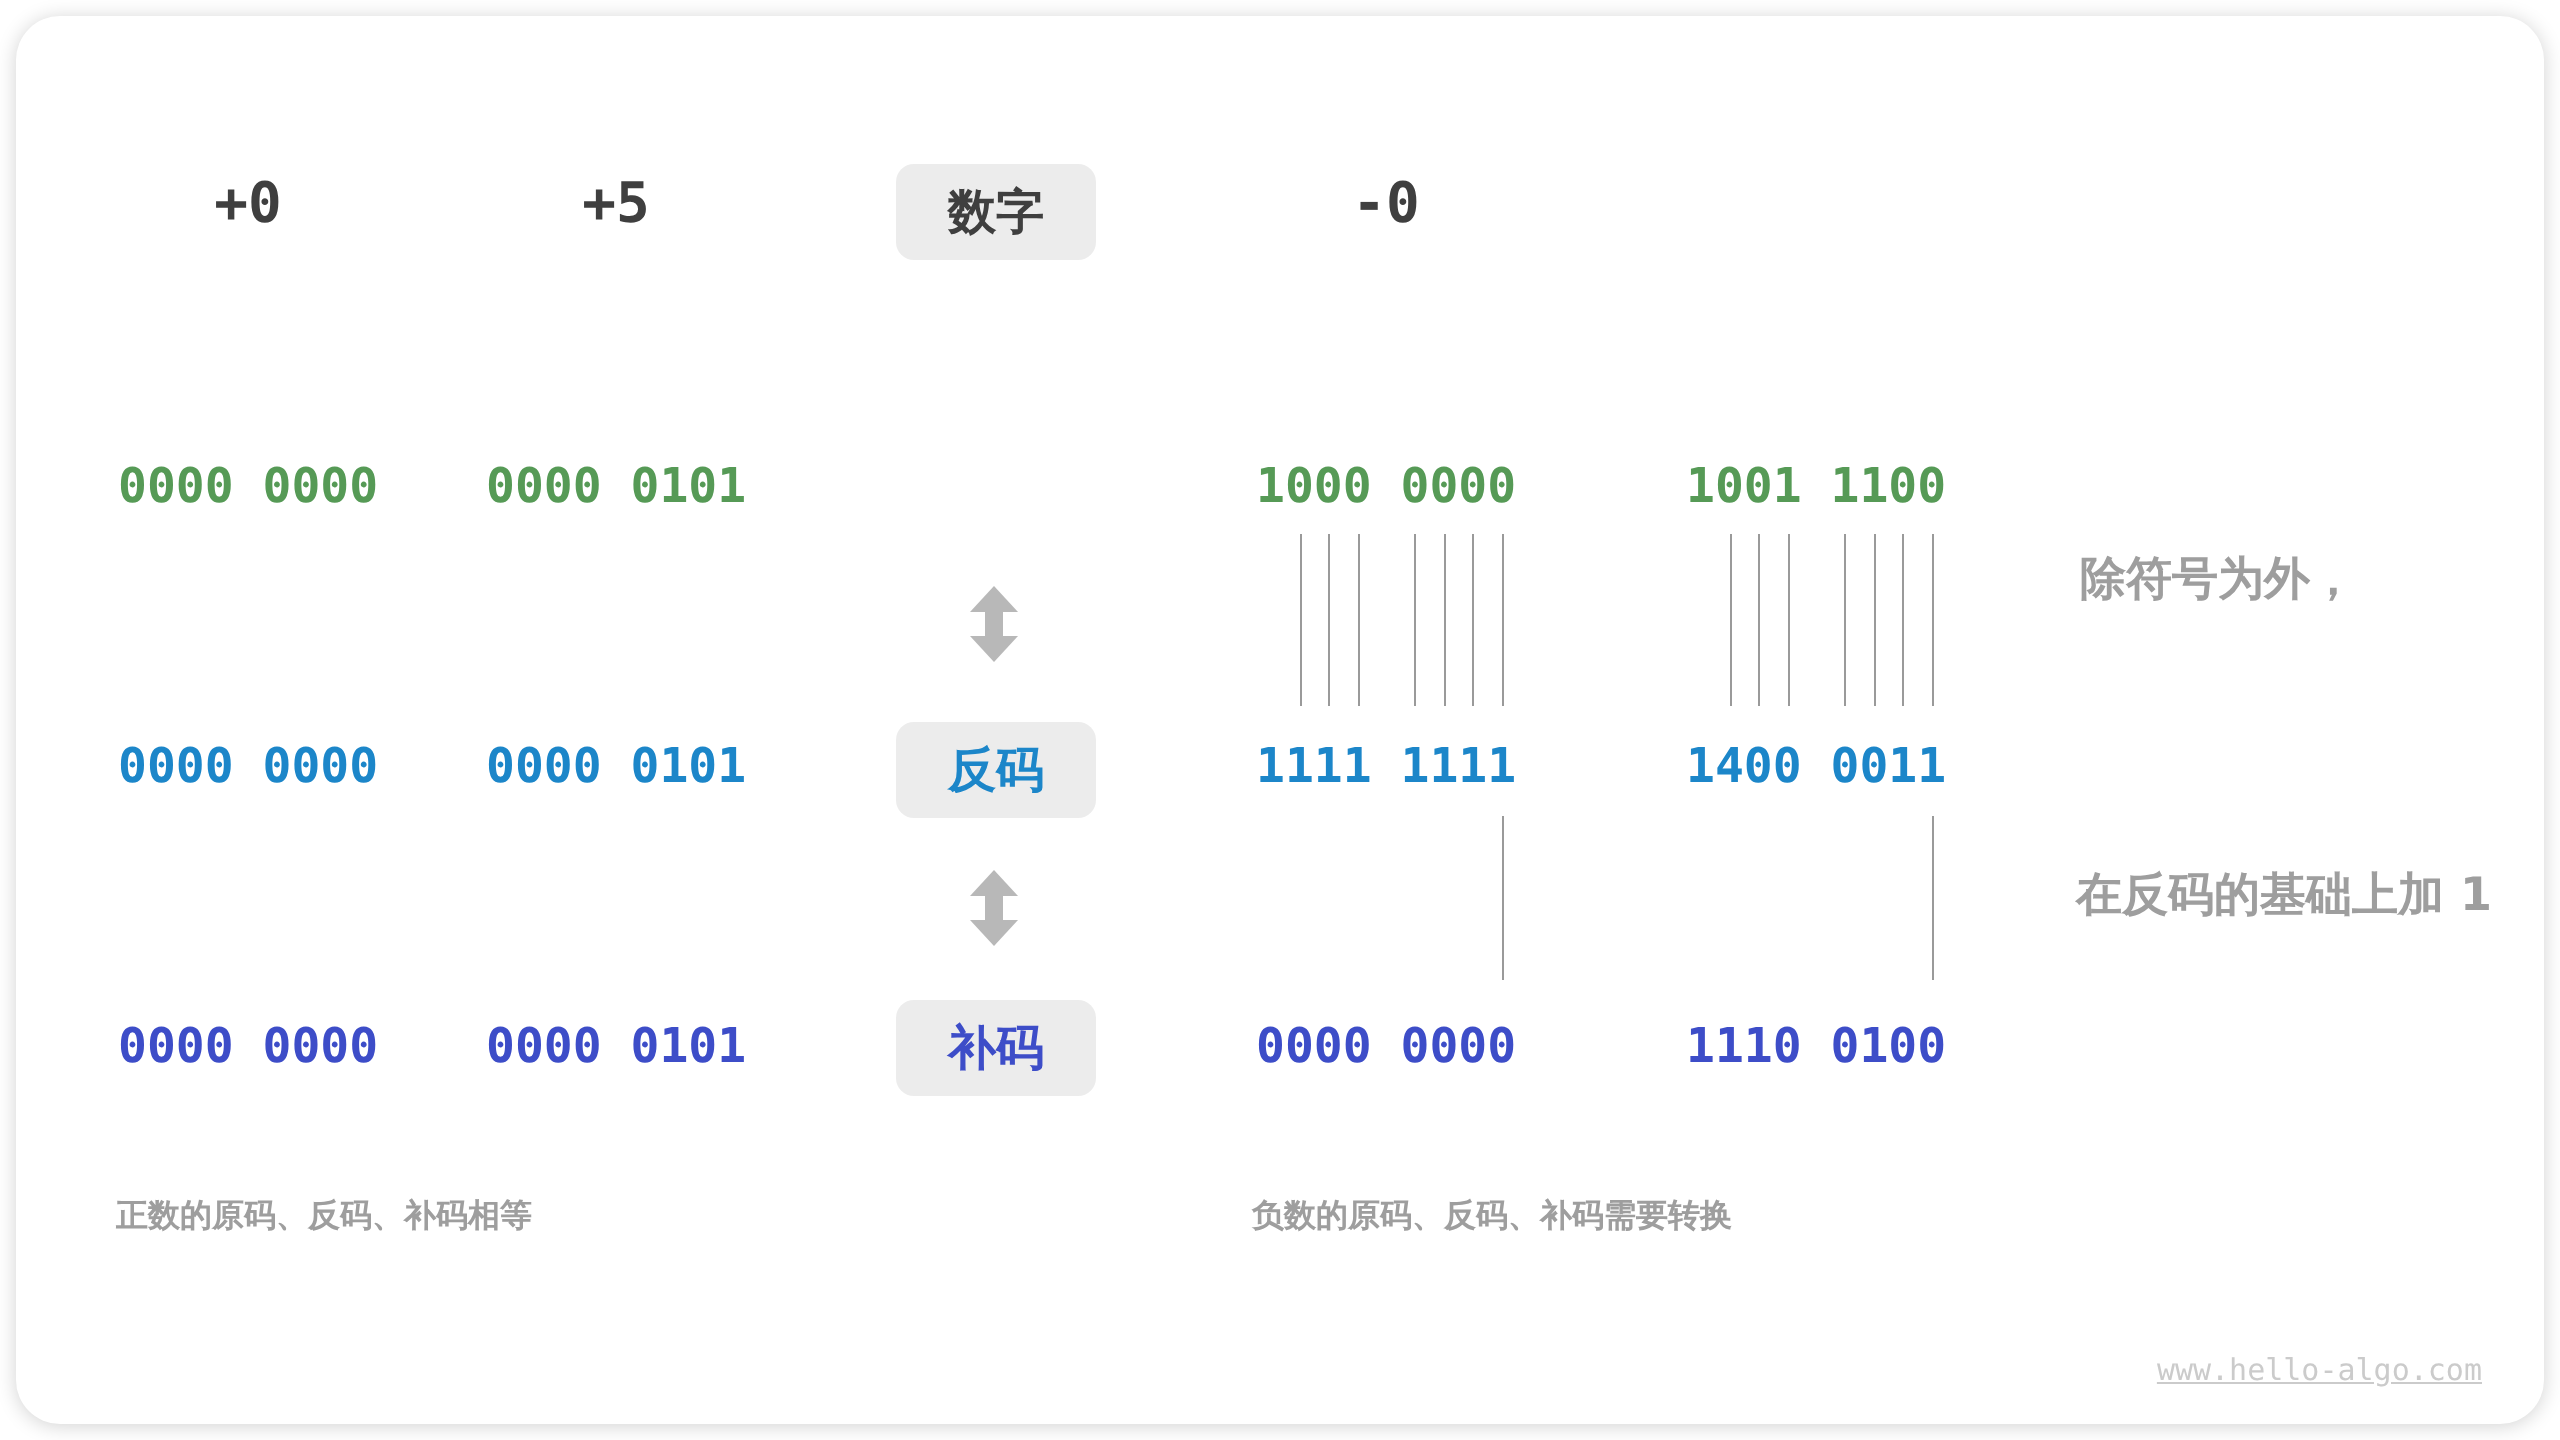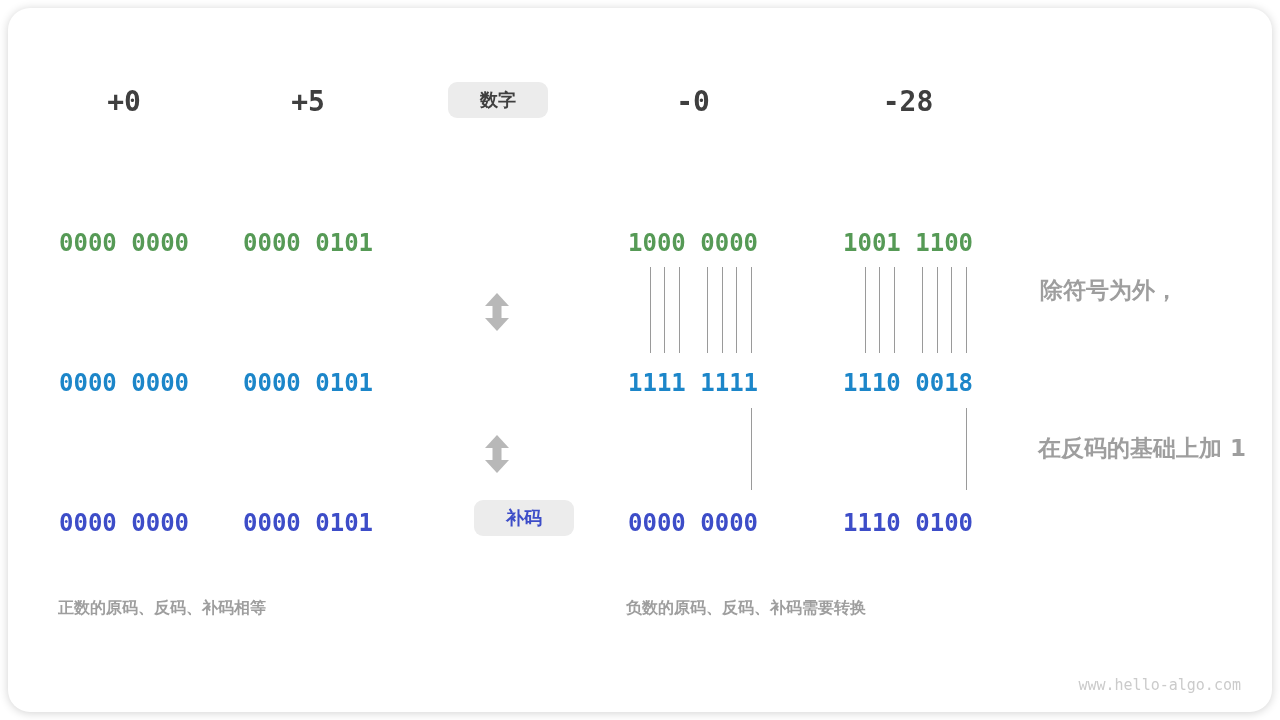--- a/index.html
+++ b/index.html
@@ -35,45 +35,45 @@
     color: var(--heading);
     width: 130px;
     text-align: center;
     top: 86px;
     line-height: 32px;
     white-space: pre;
   }
   .label-box {
     left: 448px;
     width: 100px;
-    height: 36px;
+    height: 48px;
     background: var(--box-bg);
     border-radius: 9px;
     display: flex;
     align-items: center;
     justify-content: center;
     font-weight: 700;
-    font-size: 18px;
+    font-size: 24px;
   }
   .label-box.heading-box { color: var(--heading); }
   .binary {
     font-family: "DejaVu Sans Mono", monospace;
     font-weight: 600;
     font-size: 24px;
     line-height: 26px;
     width: 130px;
     text-align: right;
     white-space: pre;
   }
   .row-sm  { color: var(--green); }
   .row-oc  { color: var(--blue); }
   .row-tc  { color: var(--indigo); }
   .lbl-sm  { color: var(--green); }
   .lbl-oc  { color: var(--blue); }
-  .lbl-tc  { color: var(--indigo); margin-left: 26px; }
+  .lbl-tc  { color: var(--indigo); }
   .note {
     font-weight: 700;
     font-size: 23px;
     line-height: 26px;
     color: var(--note);
     white-space: pre;
     padding-left: 30px;
   }
   .caption {
     font-weight: 700;
@@ -92,51 +92,52 @@
   .updown-arrow polygon, .updown-arrow rect { fill: var(--arrow); }
   .watermark {
     font-family: "DejaVu Sans Mono", monospace;
     font-size: 15px;
     color: var(--watermark);
     left: 1075px;
     top: 676px;
     width: 166px;
     text-align: right;
     white-space: pre;
+    text-decoration: underline;
   }
 </style>
 </head>
 <body>
 
 <div class="card"></div>
 <div class="stage">
 
   <div class="abs header-num" style="left:59px">+0</div>
   <div class="abs header-num" style="left:243px">+5</div>
   <div class="abs label-box heading-box" style="top:82px">数字</div>
   <div class="abs header-num" style="left:628px">-0</div>
-  <div class="abs header-num" style="left:843px">-28</div>
 
   <div class="abs binary row-sm" style="left:59px;  top:230px">0000 0000</div>
   <div class="abs binary row-sm" style="left:243px; top:230px">0000 0101</div>
   <div class="abs binary row-sm" style="left:628px; top:230px">1000 0000</div>
   <div class="abs binary row-sm" style="left:843px; top:230px">1001 1100</div>
 
   <div class="updown-arrow" style="left:483px; top:293px">
     <svg width="28" height="38" viewBox="0 0 28 38">
       <polygon points="14,0 26,13 2,13"></polygon>
       <polygon points="14,38 26,25 2,25"></polygon>
       <rect x="9.5" y="11" width="9" height="16"></rect>
     </svg>
   </div>
 
   <div class="abs binary row-oc" style="left:59px;  top:370px">0000 0000</div>
   <div class="abs binary row-oc" style="left:243px; top:370px">0000 0101</div>
+  <div class="abs label-box lbl-oc" style="top:361px">反码</div>
   <div class="abs binary row-oc" style="left:628px; top:370px">1111 1111</div>
-  <div class="abs binary row-oc" style="left:843px; top:370px">1110 0018</div>
+  <div class="abs binary row-oc" style="left:843px; top:370px">1400 0011</div>
 
   <div class="updown-arrow" style="left:483px; top:435px">
     <svg width="28" height="38" viewBox="0 0 28 38">
       <polygon points="14,0 26,13 2,13"></polygon>
       <polygon points="14,38 26,25 2,25"></polygon>
       <rect x="9.5" y="11" width="9" height="16"></rect>
     </svg>
   </div>
 
   <div class="abs binary row-tc" style="left:59px;  top:510px">0000 0000</div>

